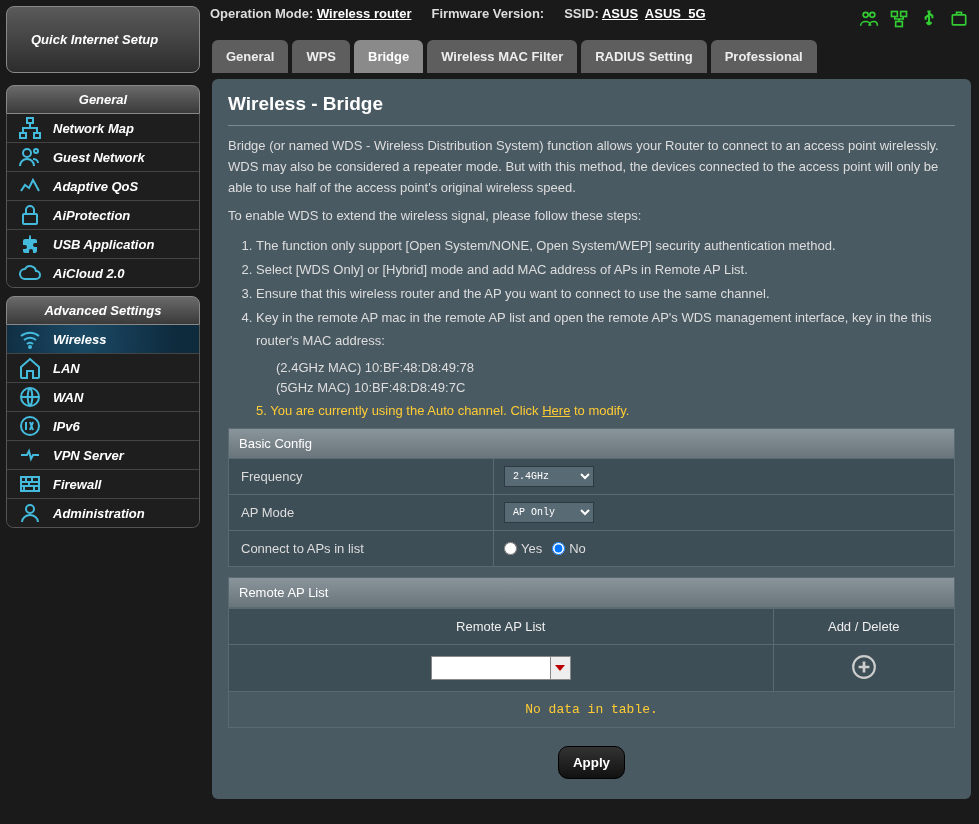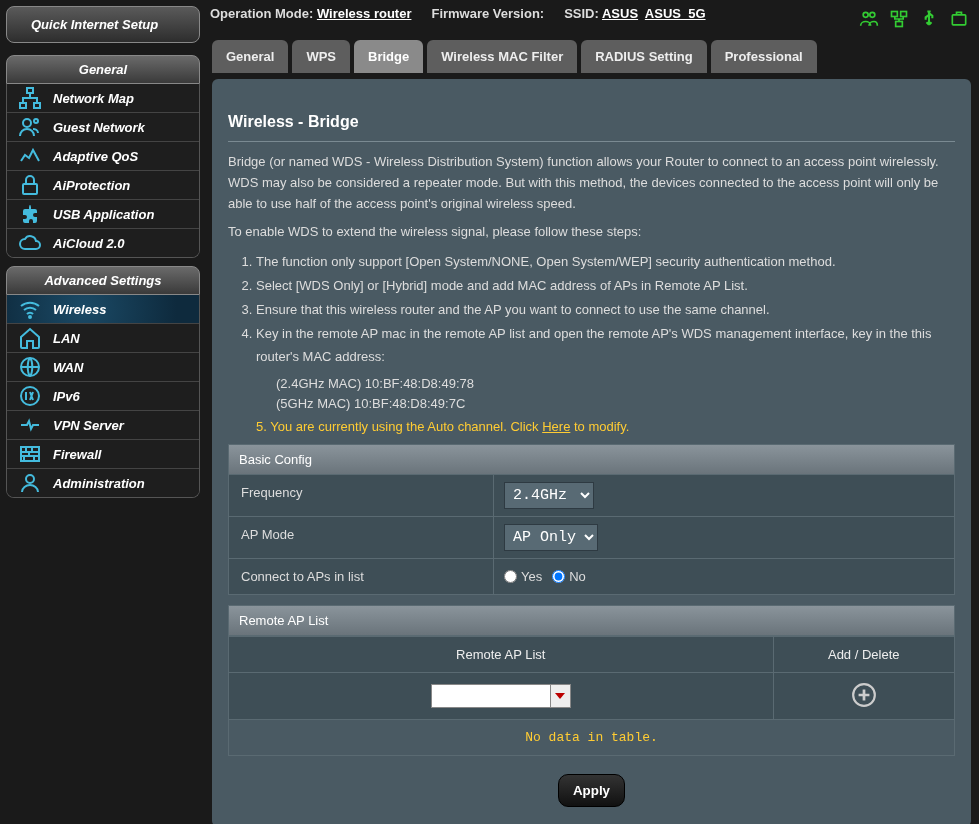--- a/index.html
+++ b/index.html
@@ -27,21 +27,21 @@
   .topbar .icons { margin-left: auto; display:flex; gap:10px; align-items:center;}
   .topbar svg { width:20px; height:20px; }
   .sidebar {
     position: absolute;
     left: 6px; top: 6px; width: 194px; bottom: 6px;
   }
   .qis {
     background: linear-gradient(#5a5a5a,#2d2d2d);
     border: 1px solid #888;
     border-radius: 8px;
-    padding: 10px 12px;
+    padding: 25px 12px;
     display: flex;
     align-items: center;
     gap: 12px;
     color:#fff;
     font-weight:bold;
     font-style: italic;
     margin-bottom: 12px;
     cursor:pointer;
     text-align:right;
   }
@@ -104,26 +104,25 @@
   }
   .tab.active { background:#8a8a8a; color:#fff; }
   .panel {
     background:#4a5a63;
     border-radius:6px;
     padding:14px 16px 20px;
     min-height: 720px;
   }
   .panel-title {
     color:#fff;
-    font-size:16px;
+    font-size:19px;
     font-weight:bold;
     border-bottom:1px solid #7a8a92;
     padding-bottom:10px;
     margin-bottom:10px;
-    margin-top:20px;
   }
   .desc { color:#ddd; line-height:1.6; margin-bottom:8px; }
   .steps { margin-left: 28px; color:#ddd; line-height:1.7; }
   .steps li { margin-bottom:2px; }
   .mac-block { margin-left:48px; color:#ddd; line-height:1.6; margin-top:6px;}
   .step5 { margin-left:28px; color:#ffcc33; margin-top:4px; }
   .step5 a { color:#ffcc33; text-decoration:underline; cursor:pointer; }
   .sect { margin-top:10px; }
   .sect-head {
     background: linear-gradient(#8a949b,#6a747b);
@@ -149,21 +148,21 @@
     padding:7px 10px;
     display:flex;
     align-items:center;
     gap:10px;
   }
   select {
     background:#586a74;
     color:#fff;
     border:1px solid #2e3a42;
     font-family: "Courier New", monospace;
-    font-size:15px;
+    font-size:10px;
     padding:3px 4px;
     min-width:90px;
   }
   .radio-lbl { color:#ddd; display:flex; align-items:center; gap:4px; cursor:pointer;}
   .ap-table { width:100%; border-collapse:collapse; }
   .ap-table th {
     background:#3e4e56;
     padding:10px;
     font-weight:normal;
     text-align:center;

